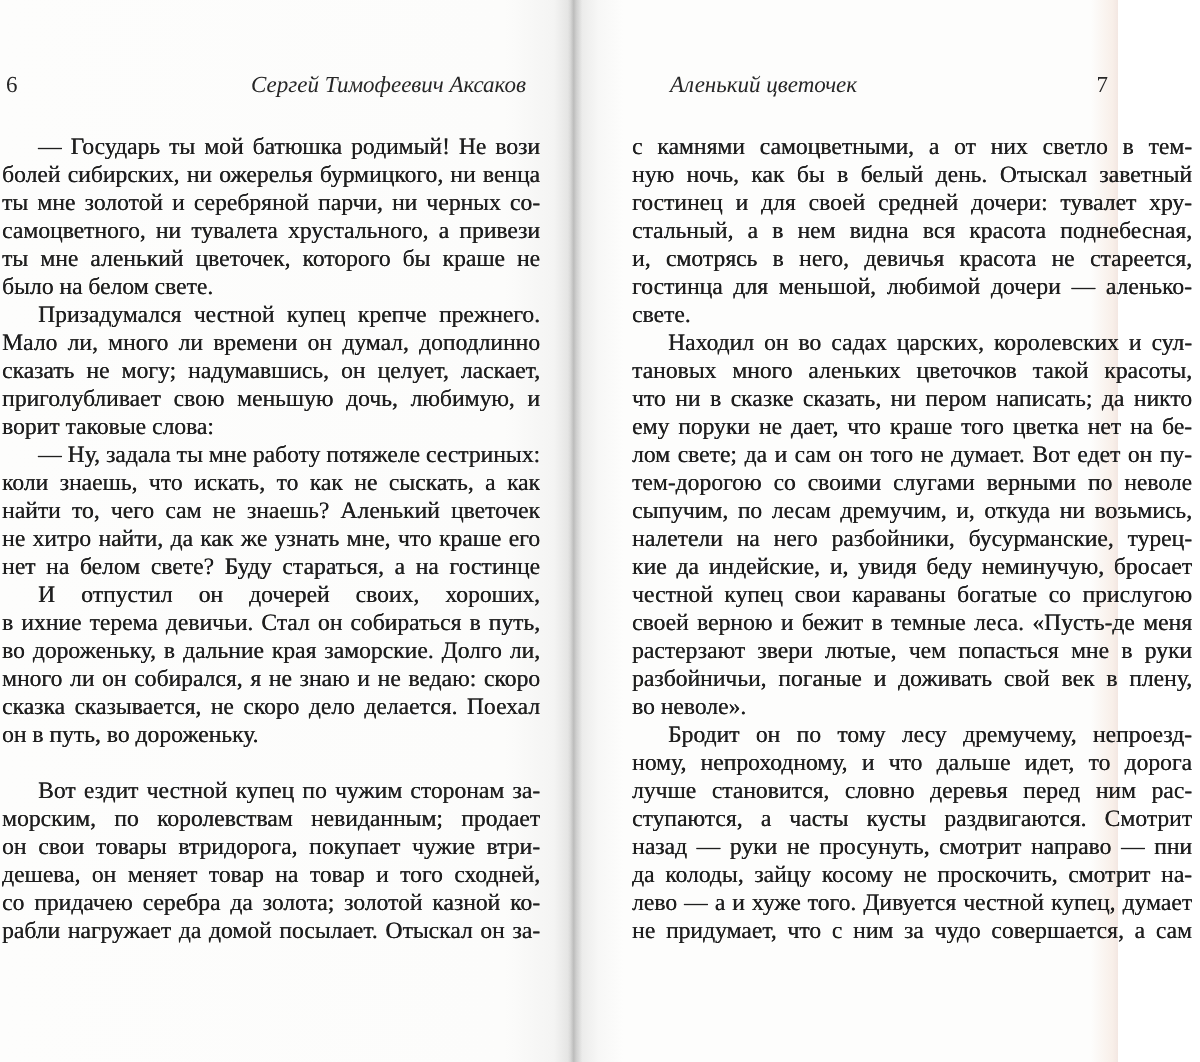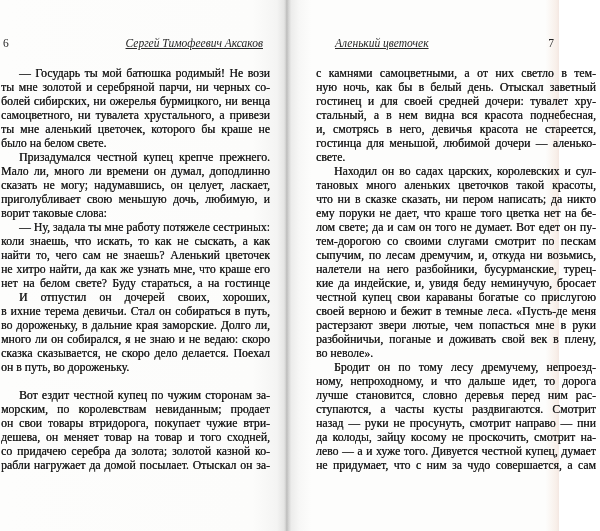--- a/index.html
+++ b/index.html
@@ -22,21 +22,21 @@
   }
   .gutter-seam {
     position:absolute; left:284px; top:0; width:7px; height:531px; pointer-events:none;
     background:linear-gradient(to right,rgba(110,110,110,0) 0%,rgba(105,105,105,0.22) 45%,rgba(130,130,130,0.16) 60%,rgba(160,160,160,0) 100%);
   }
   .pagehead {
     position:absolute; top:36px; left:0; right:0; height:15px;
     font-size:11.5px; line-height:15px; color:#262626;
   }
   .pagenum { position:absolute; }
-  .runhead { position:absolute; font-style:italic; white-space:nowrap;text-decoration:underline; }
+  .runhead { position:absolute; font-style:italic; white-space:nowrap; }
   .page-left  .pagenum { left:3px; }
   .page-left  .runhead { right:24px; }
   .page-right .runhead { left:48px; }
   .page-right .pagenum { right:5px; }
   .pagebody {
     position:absolute; top:66px;
     font-size:11.8px; line-height:14px;
     text-shadow:0.15px 0 0 #1f1f1f;
   }
   .page-left  .pagebody { left:1px;  width:269px; }
@@ -56,22 +56,22 @@
 <div class="spread">
 
   <div class="page page-left">
     <div class="pagehead">
       <span class="pagenum">6</span>
       <span class="runhead">Сергей Тимофеевич Аксаков</span>
     </div>
     <div class="pagebody" id="body-0">
         <div class="para">
           <div class="line indent">— Государь ты мой батюшка родимый! Не вози</div>
+          <div class="line">болей сибирских, ни ожерелья бурмицкого, ни венца</div>
           <div class="line">ты мне золотой и серебряной парчи, ни черных со-</div>
-          <div class="line">болей сибирских, ни ожерелья бурмицкого, ни венца</div>
           <div class="line">самоцветного, ни тувалета хрустального, а привези</div>
           <div class="line">ты мне аленький цветочек, которого бы краше не</div>
           <div class="line endpar">было на белом свете.</div>
         </div>
         <div class="para">
           <div class="line indent">Призадумался честной купец крепче прежнего.</div>
           <div class="line">Мало ли, много ли времени он думал, доподлинно</div>
           <div class="line">сказать не могу; надумавшись, он целует, ласкает,</div>
           <div class="line">приголубливает свою меньшую дочь, любимую, и го-</div>
           <div class="line endpar">ворит таковые слова:</div>
@@ -116,21 +116,21 @@
           <div class="line">и, смотрясь в него, девичья красота не стареется,</div>
           <div class="line">гостинца для меньшой, любимой дочери — аленько-</div>
           <div class="line endpar">свете.</div>
         </div>
         <div class="para">
           <div class="line indent">Находил он во садах царских, королевских и сул-</div>
           <div class="line">тановых много аленьких цветочков такой красоты,</div>
           <div class="line">что ни в сказке сказать, ни пером написать; да никто</div>
           <div class="line">ему поруки не дает, что краше того цветка нет на бе-</div>
           <div class="line">лом свете; да и сам он того не думает. Вот едет он пу-</div>
-          <div class="line">тем-дорогою со своими слугами смотрит по пескам</div>
+          <div class="line">тем-дорогою со своими слугами верными по неволе</div>
           <div class="line">сыпучим, по лесам дремучим, и, откуда ни возьмись,</div>
           <div class="line">налетели на него разбойники, бусурманские, турец-</div>
           <div class="line">кие да индейские, и, увидя беду неминучую, бросает</div>
           <div class="line">честной купец свои караваны богатые со прислугою</div>
           <div class="line">своей верною и бежит в темные леса. «Пусть-де меня</div>
           <div class="line">растерзают звери лютые, чем попасться мне в руки</div>
           <div class="line">разбойничьи, поганые и доживать свой век в плену,</div>
           <div class="line endpar">во неволе».</div>
         </div>
         <div class="para">

